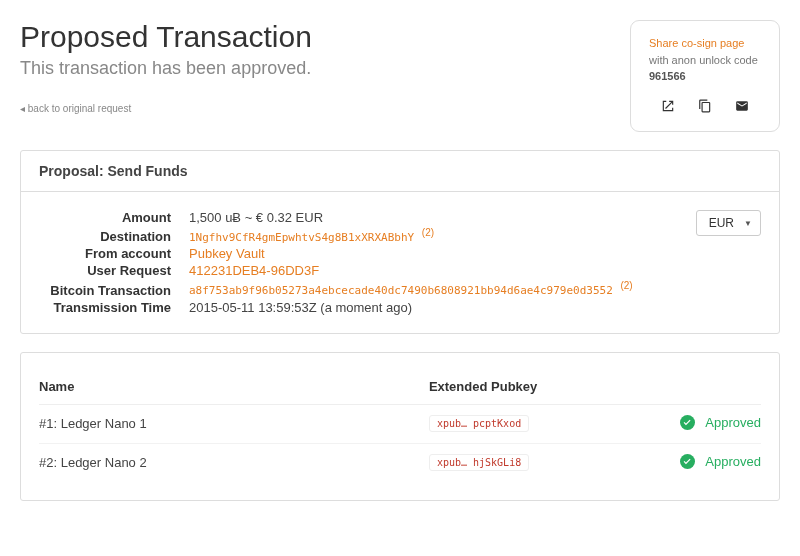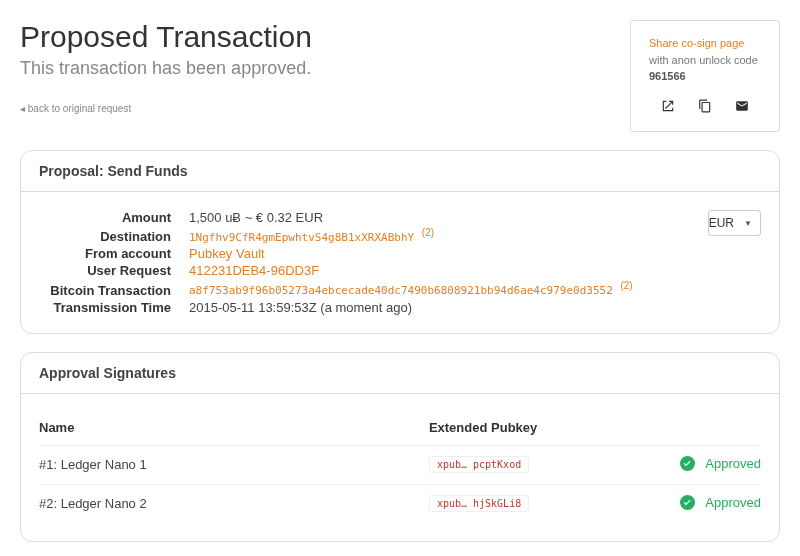--- a/index.html
+++ b/index.html
@@ -10,56 +10,56 @@
       background: #fff;
       width: 800px;
       padding: 20px;
     }
     .header-row { display:flex; justify-content:space-between; align-items:flex-start; }
     h1 { font-size: 30px; font-weight: 300; color: #333; margin-bottom: 4px; }
     .subtitle { font-size: 18px; color: #888; font-weight: 300; margin-bottom: 20px; }
     .back-link { font-size: 10px; color: #888; text-decoration: none; cursor: pointer; }
     .share-box {
       border: 1px solid #ddd;
-      border-radius: 3px;
+      border-radius: 9px;
       padding: 14px 18px;
       width: 150px;
       text-align: left;
       font-size: 11px;
       color: #777;
       line-height: 1.5;
     }
     .share-box .share-link { color: #e67e22; cursor: pointer; }
     .share-box .code { font-weight: bold; color: #555; }
     .share-icons { display:flex; justify-content: space-around; margin-top: 14px; }
     .share-icons svg { width: 14px; height: 14px; fill: #333; cursor: pointer; }
     .panel {
       border: 1px solid #ddd;
-      border-radius: 12px;
+      border-radius: 3px;
       margin-top: 18px;
     }
     .panel-heading {
       padding: 12px 18px;
       border-bottom: 1px solid #ddd;
       font-weight: 600;
       font-size: 14px;
       color: #444;
     }
     .panel-body { padding: 18px; position: relative; }
     .detail-rows { display:flex; flex-direction:column; gap: 2px; }
     .detail-row { display:flex; align-items:baseline; }
     .detail-label { flex: 0 0 150px; text-align: right; padding-right: 18px; font-weight: 700; color: #333; font-size: 13px; }
     .detail-value { font-size: 13px; color: #444; }
     .orange { color: #e67e22; }
     .mono { font-family: Menlo, Consolas, monospace; font-size: 11px; }
     .sup-badge { color:#e67e22; font-size:10px; vertical-align: super; margin-left: 4px; }
     .currency-select {
       position:absolute; top:18px; right:18px;
       border: 1px solid #ccc; border-radius: 3px;
-      padding: 5px 26px 5px 0;
+      padding: 5px 26px 5px 12px;
       font-size: 12px;
       background: #fff;
       cursor:pointer;
     }
     .currency-select::after {
       content: "▼";
       font-size: 8px;
       position: absolute;
       right: 8px;
       top: 50%;
@@ -154,21 +154,20 @@
       </div>
       <div class="detail-row">
         <div class="detail-label">Transmission Time</div>
         <div class="detail-value">2015-05-11 13:59:53Z (a moment ago)</div>
       </div>
     </div>
   </div>
 </div>
 
 <div class="panel">
-  <div class="panel-heading">Approval Signatures</div>
   <div class="panel-body">
     <table>
       <thead>
         <tr>
           <th class="col-name">Name</th>
           <th class="col-pub">Extended Pubkey</th>
           <th class="col-status"></th>
         </tr>
       </thead>
       <tbody>

